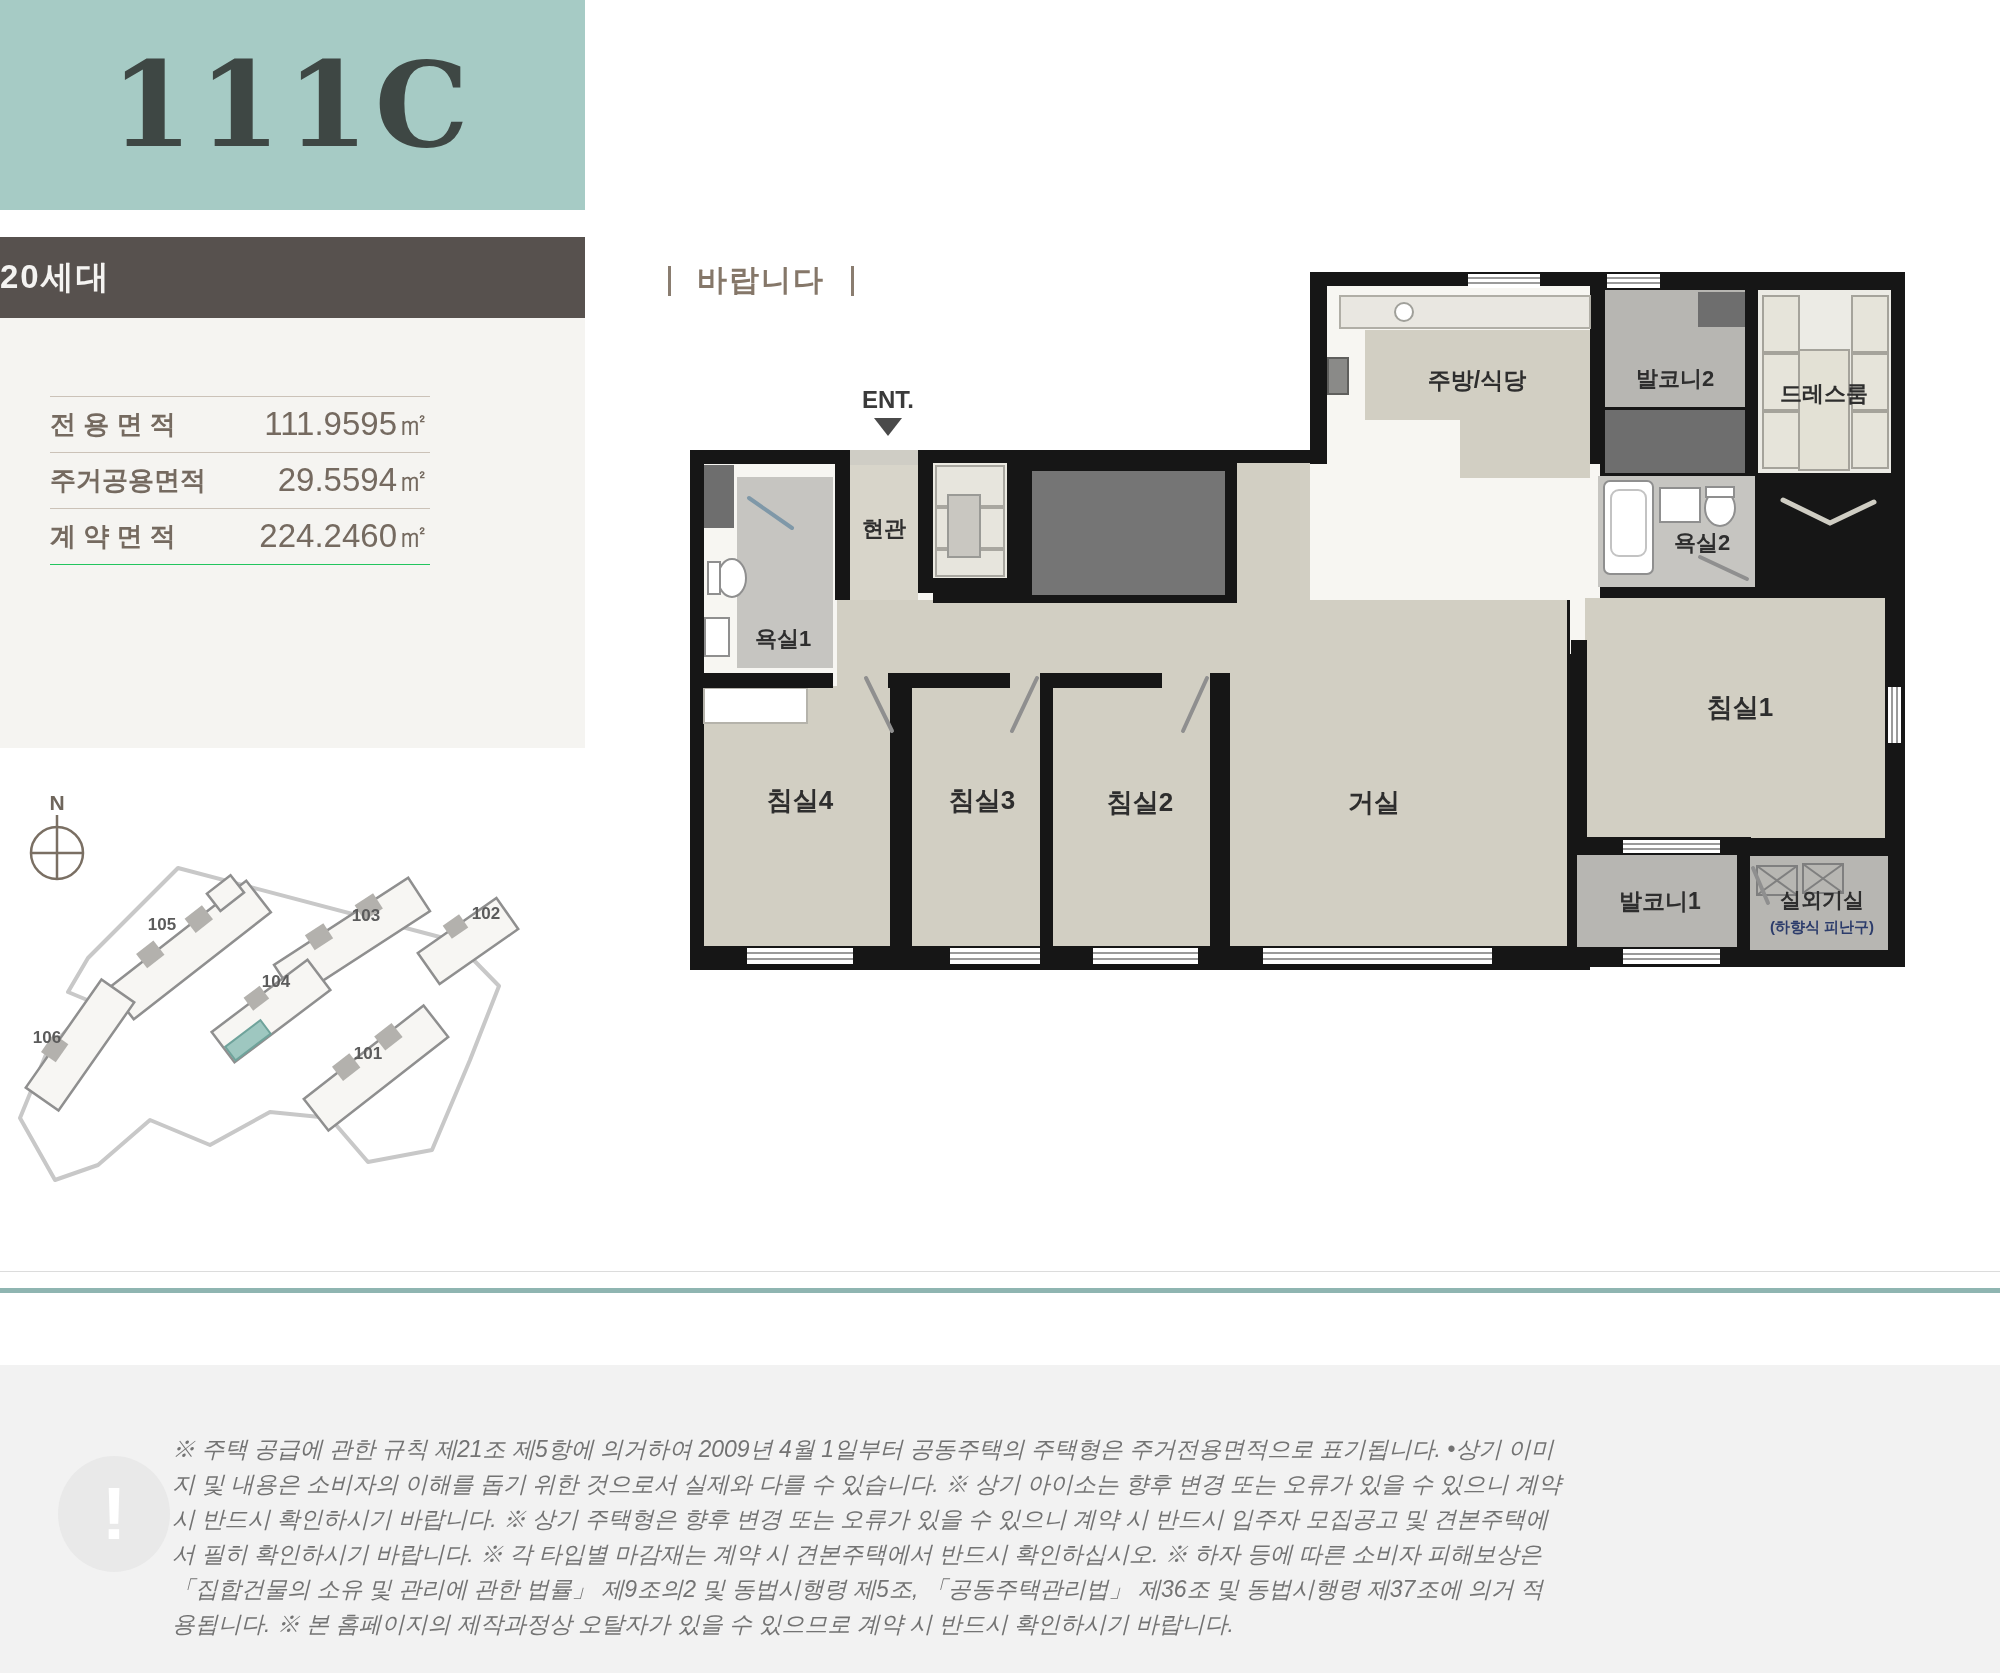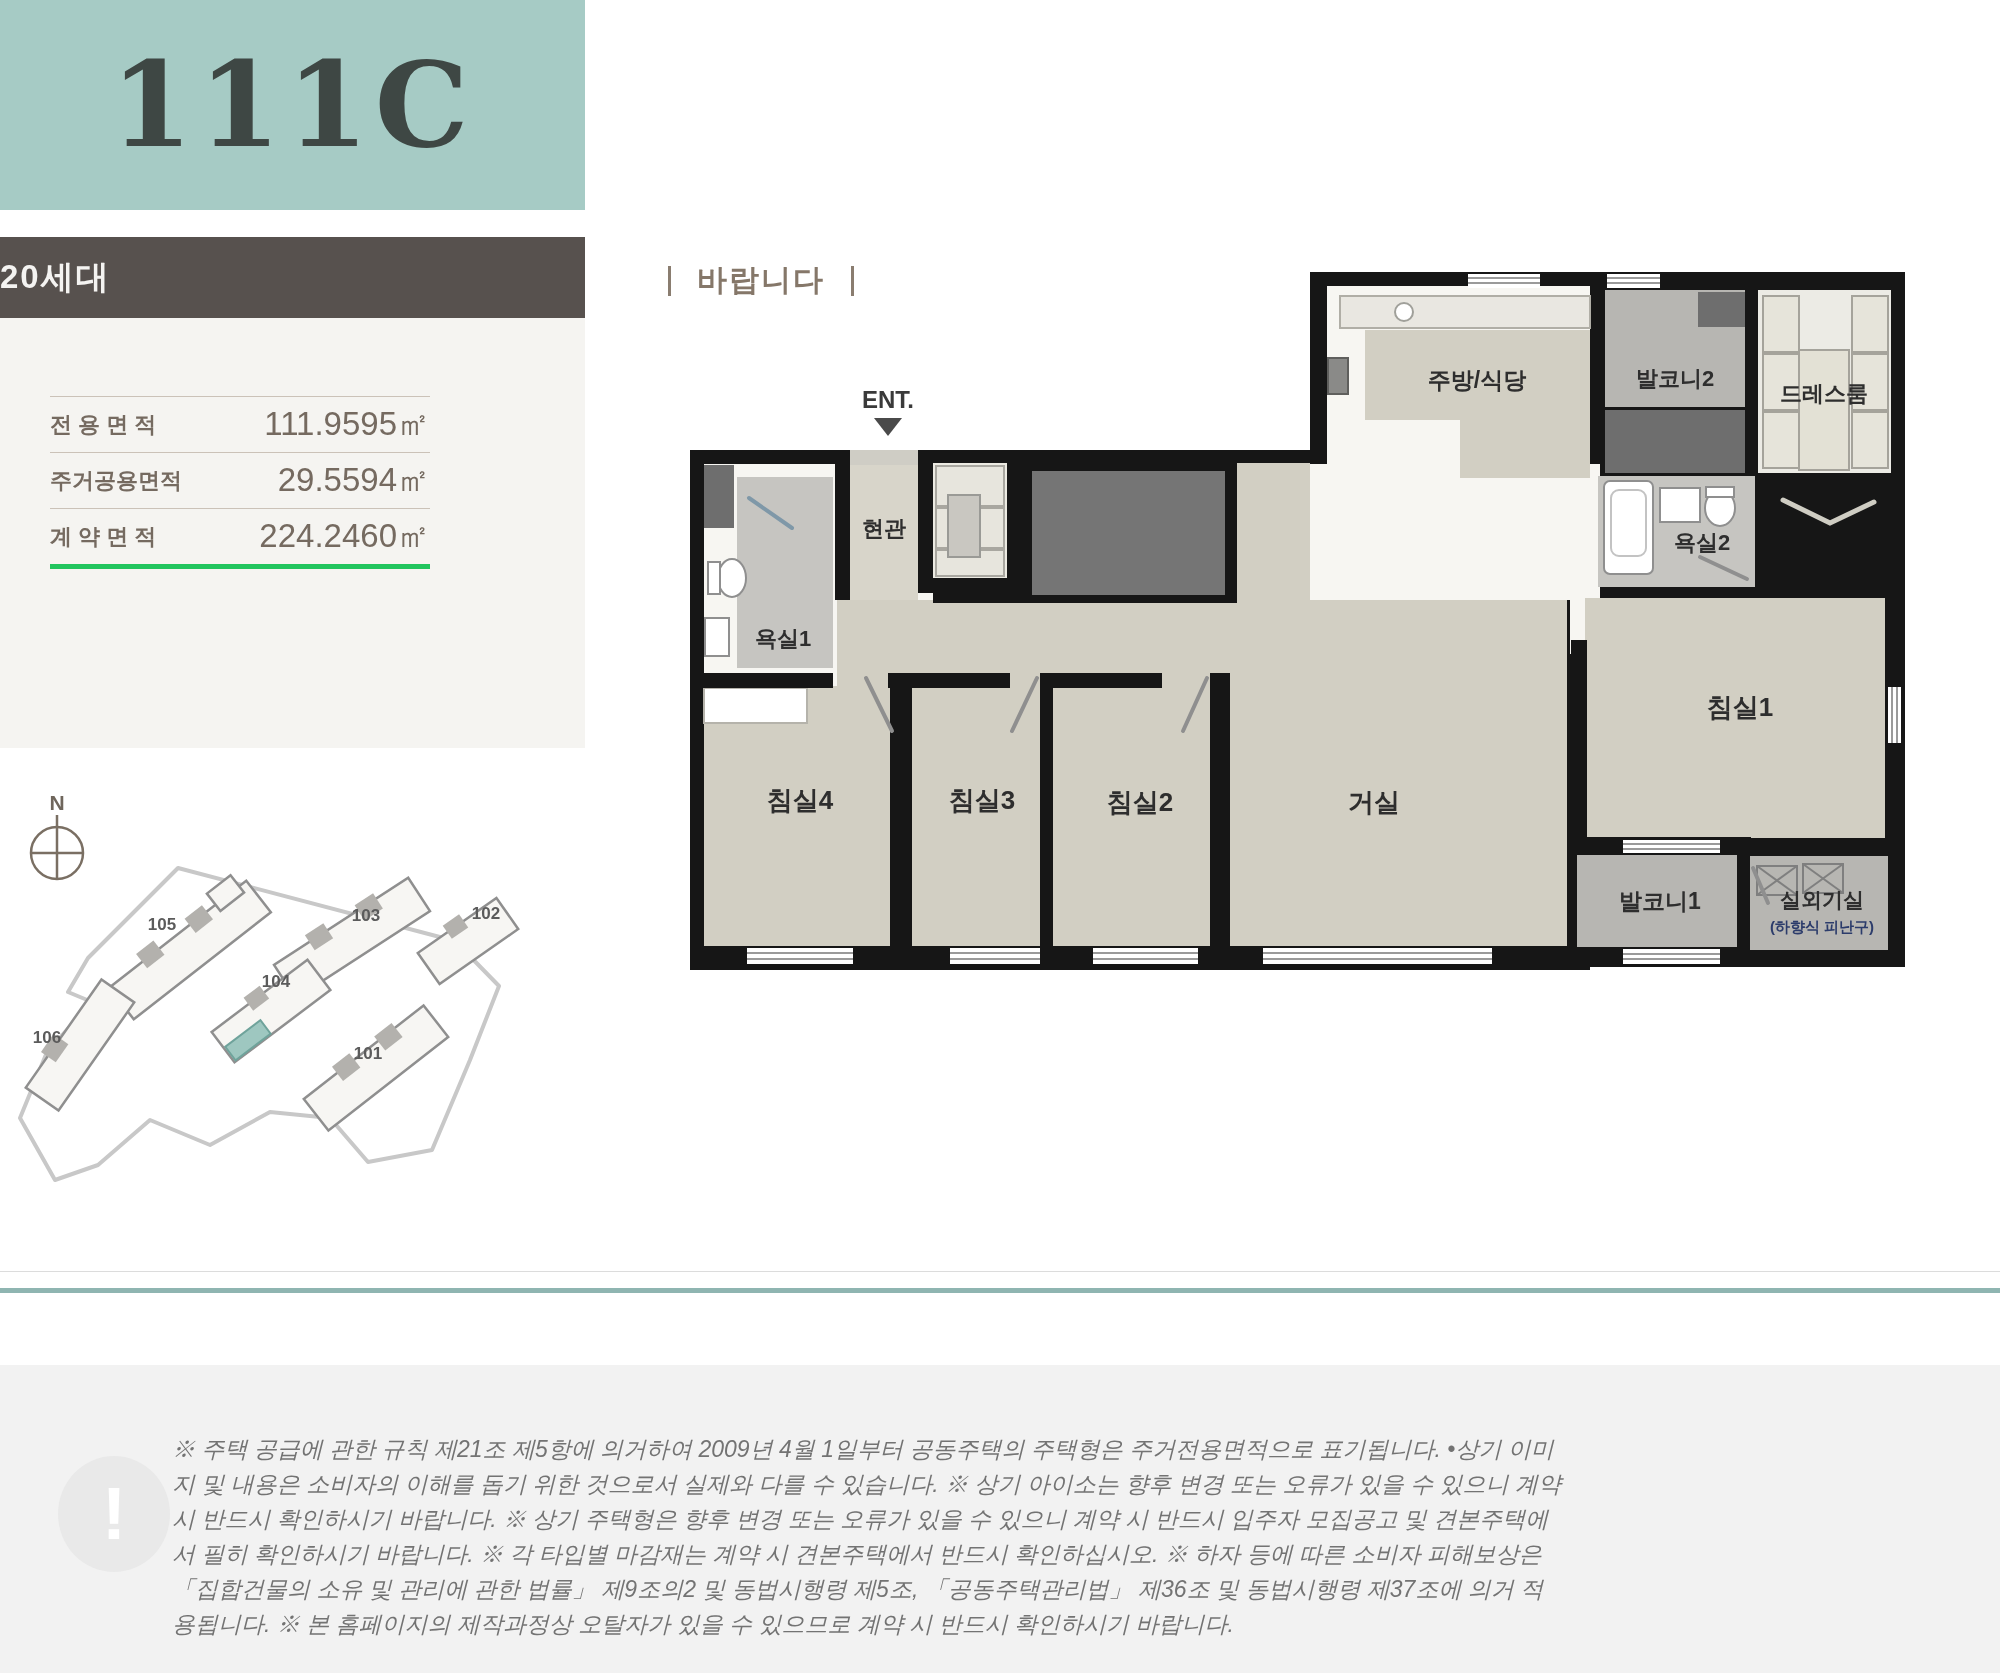--- a/index.html
+++ b/index.html
@@ -14,22 +14,22 @@
   .type-code{font-family:"DejaVu Serif",serif;font-weight:bold;font-size:118px;
     color:#3e4744;letter-spacing:6px;line-height:1;}
   .dark-bar{left:0;top:237px;width:585px;height:81px;background:#57514e;
     display:flex;align-items:center;justify-content:flex-start;}
   .households{color:#f4f3f1;font-size:33px;font-weight:bold;letter-spacing:2px;}
   .side-panel{left:0;top:318px;width:585px;height:430px;background:#f5f4f1;}
   
   .area-table{left:50px;top:396px;width:380px;}
   .area-row{height:55px;display:flex;align-items:center;justify-content:space-between;
     border-top:1px solid #cbc2b8;}
-  .area-row:last-child{border-bottom:5px solid #22c55e;gap:48px;}
-  .area-label{font-size:22px;font-weight:bold;color:#756a60;}
+  .area-row:last-child{border-bottom:1px solid #22c55e;gap:48px;}
+  .area-label{font-size:26px;font-weight:bold;color:#756a60;}
   .area-value{font-size:33px;color:#756a60;}
   
   .plan-title{left:668px;top:260px;display:flex;align-items:center;gap:26px;}
   .title-bar{width:3px;height:30px;background:#8a7d70;}
   .plan-title-text{font-size:30px;font-weight:bold;color:#857769;letter-spacing:2px;}
   
   .thin-line{left:0;top:1271px;width:2000px;height:1px;background:#dcdcdc;}
   .teal-line{left:0;top:1288px;width:2000px;height:5px;background:#8fb5b1;}
   .footer{left:0;top:1365px;width:2000px;height:308px;background:#f2f2f2;}
   .excl-circle{left:58px;top:1456px;width:112px;height:116px;border-radius:50%;

